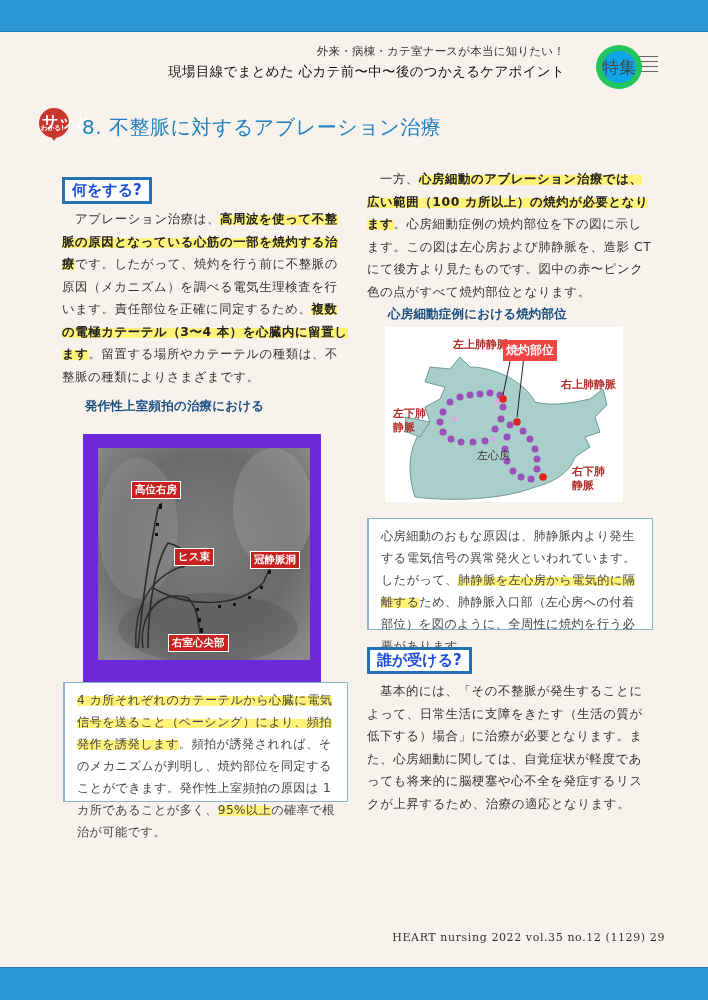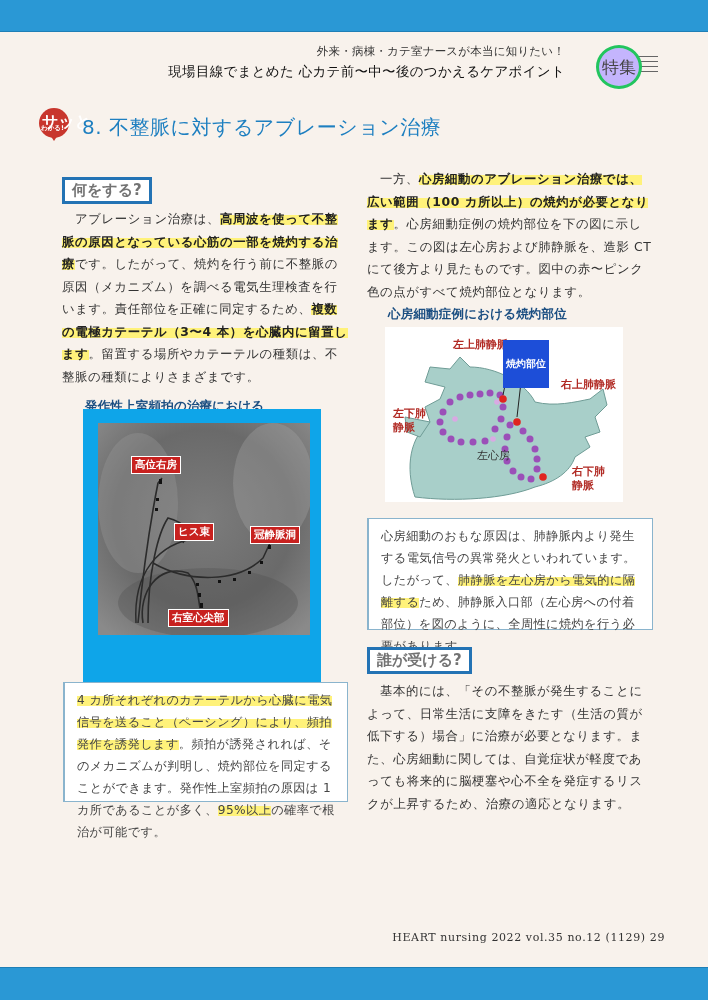--- a/index.html
+++ b/index.html
@@ -8,49 +8,49 @@
     background: #f8f2ec;
     font-family: "DejaVu Sans", "Liberation Sans", sans-serif;
     color: #333;
     position: relative;
   }
   .top-band { position: absolute; left: 0; top: 0; width: 708px; height: 32px; background: #2a98d5; border-bottom: 1px solid #1f7fb6; }
   .bottom-band { position: absolute; left: 0; top: 967px; width: 708px; height: 33px; background: #2a98d5; border-top: 1px solid #1f7fb6; }
 
   .header-sub { position: absolute; right: 143px; top: 44px; font-size: 11.5px; color: #333; letter-spacing: 0.2px; white-space: nowrap; }
   .header-main { position: absolute; right: 143px; top: 63px; font-size: 13.5px; color: #111; letter-spacing: 0.3px; white-space: nowrap; }
-  .tokushu { position: absolute; left: 596px; top: 45px; width: 46px; height: 44px; border: 3px solid #22c55e; border-radius: 50%; background: #c4b5fd; display: flex; align-items: center; justify-content: center; font-size: 17px; color: #444; z-index: 2; }
+  .tokushu { position: absolute; left: 596px; top: 45px; width: 46px; height: 44px; border: 6px solid #22c55e; border-radius: 50%; background: #0ea5e9; display: flex; align-items: center; justify-content: center; font-size: 17px; color: #444; z-index: 2; }
   .tokushu-lines { position: absolute; left: 636px; top: 56px; width: 22px; height: 24px; }
   .tokushu-lines span { display: block; height: 1px; background: #666; margin-bottom: 4px; }
 
   .badge { position: absolute; left: 39px; top: 108px; width: 30px; height: 36px; }
   .badge-circle { position: absolute; left: 0; top: 0; width: 30px; height: 30px; border-radius: 50%; background: #c8362d; }
   .badge-tip { position: absolute; left: 9px; top: 24px; width: 0; height: 0; border-left: 6px solid transparent; border-right: 6px solid transparent; border-top: 9px solid #c8362d; }
   .badge-text1 { position: absolute; left: 3px; top: 4px; font-size: 16px; font-weight: bold; color: #fff; white-space: nowrap; }
   .badge-text2 { position: absolute; left: 2px; top: 16px; font-size: 6.5px; font-weight: bold; color: #fff; white-space: nowrap; }
   .section-title { position: absolute; left: 82px; top: 114px; font-size: 20px; color: #1d7fc0; letter-spacing: 0.5px; white-space: nowrap; }
 
-  .qbox { position: absolute; height: 27px; padding: 0 7px; border: 3px solid #2373b4; background: #fff; font-size: 15px; font-weight: bold; color: #737373; line-height: 21px; white-space: nowrap; }
+  .qbox { position: absolute; height: 27px; padding: 0 7px; border: 3px solid #2373b4; background: #fff; font-size: 15px; font-weight: bold; color: #1d4ed8; line-height: 21px; white-space: nowrap; }
   .body-text { position: absolute; font-size: 12.4px; line-height: 22.5px; color: #333; letter-spacing: 0.6px; }
   .body-text p { margin: 0; }
   .hl { background: linear-gradient(transparent 25%, #fff27a 25%, #fff27a 92%, transparent 92%); font-weight: bold; color: #222; }
   .hl-light { background: linear-gradient(transparent 25%, #fff27a 25%, #fff27a 92%, transparent 92%); }
 
   .fig-caption { position: absolute; font-size: 12.5px; color: #1c4f82; line-height: 17px; font-weight: bold; letter-spacing: 0.2px; }
 
-  .xray-frame { position: absolute; left: 83px; top: 409px; width: 238px; height: 290px; background: #0ea5e9; }
+  .xray-frame { position: absolute; left: 83px; top: 434px; width: 238px; height: 290px; background: #6d28d9; }
   .xray { position: absolute; left: 15px; top: 14px; width: 212px; height: 212px; overflow: hidden;
     background: radial-gradient(ellipse at 70% 30%, #9a9a9a 0%, #6b6b6b 55%, #555 100%); }
   .xlabel { position: absolute; background: #c8211f; color: #fff; font-size: 10.5px; font-weight: bold; padding: 1px 3px; white-space: nowrap; border: 1px solid #fff; }
 
   .note-box { position: absolute; background: #fff; border-left: 2px solid #8ab4cd; border-top: 1px solid #8ab4cd; border-right: 1px solid #8ab4cd; border-bottom: 1px solid #8ab4cd; padding: 6px 10px 6px 12px; font-size: 12.2px; line-height: 22px; color: #444; letter-spacing: 0.4px; }
 
   .heart-frame { position: absolute; left: 385px; top: 327px; width: 238px; height: 175px; background: #fff; overflow: hidden; }
   .hlabel { position: absolute; font-size: 11px; color: #b12a24; font-weight: bold; line-height: 14px; white-space: nowrap; }
-  .hlabel-box { position: absolute; background: #1d4ed8; color: #fff; font-size: 10px; font-weight: bold; padding: 17px 3px; white-space: nowrap; }
+  .hlabel-box { position: absolute; background: #ef4444; color: #fff; font-size: 12px; font-weight: bold; padding: 2px 3px; white-space: nowrap; }
 
   .footer { position: absolute; right: 43px; top: 931px; font-family: "DejaVu Serif", "Liberation Serif", serif; font-size: 11px; color: #333; letter-spacing: 0.6px; white-space: nowrap; }
 </style>
 </head>
 <body>
 
 <div class="top-band"></div>
 
 <div class="header-sub">外来・病棟・カテ室ナースが本当に知りたい！</div>
 <div class="header-main">現場目線でまとめた 心カテ前〜中〜後のつかえるケアポイント</div>

